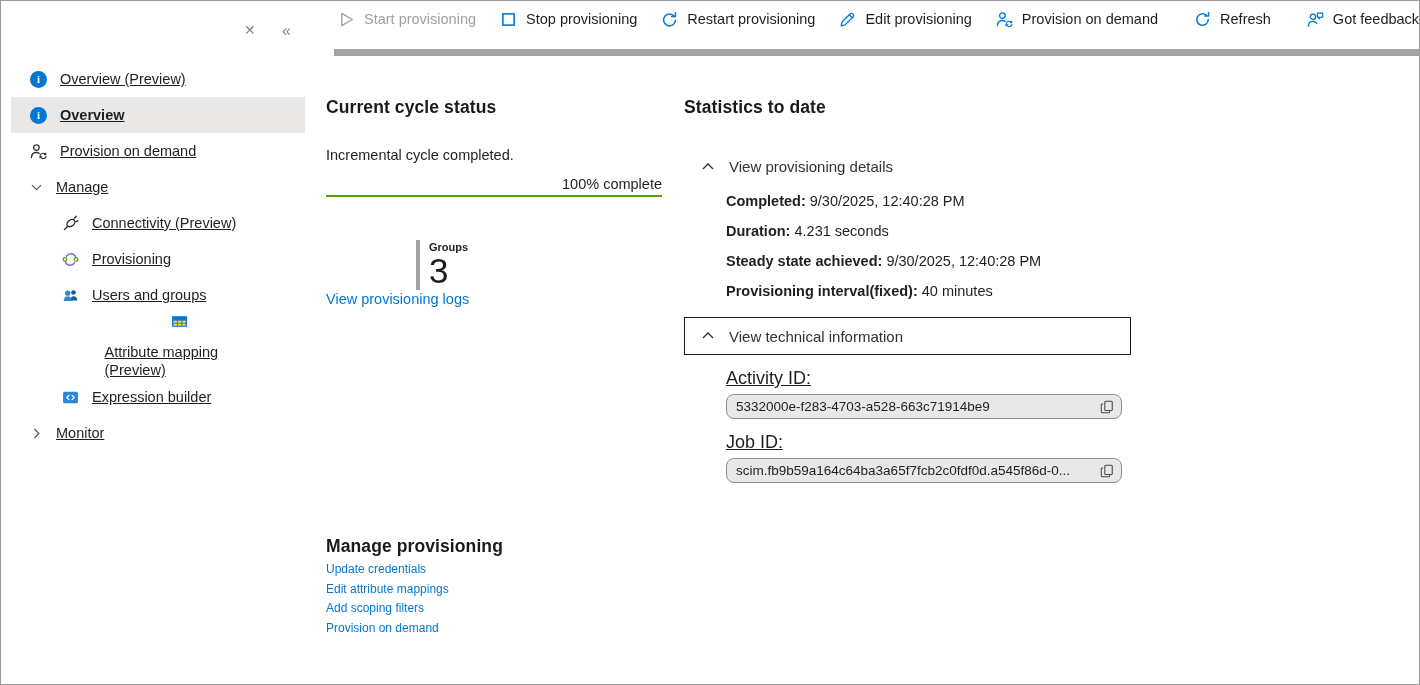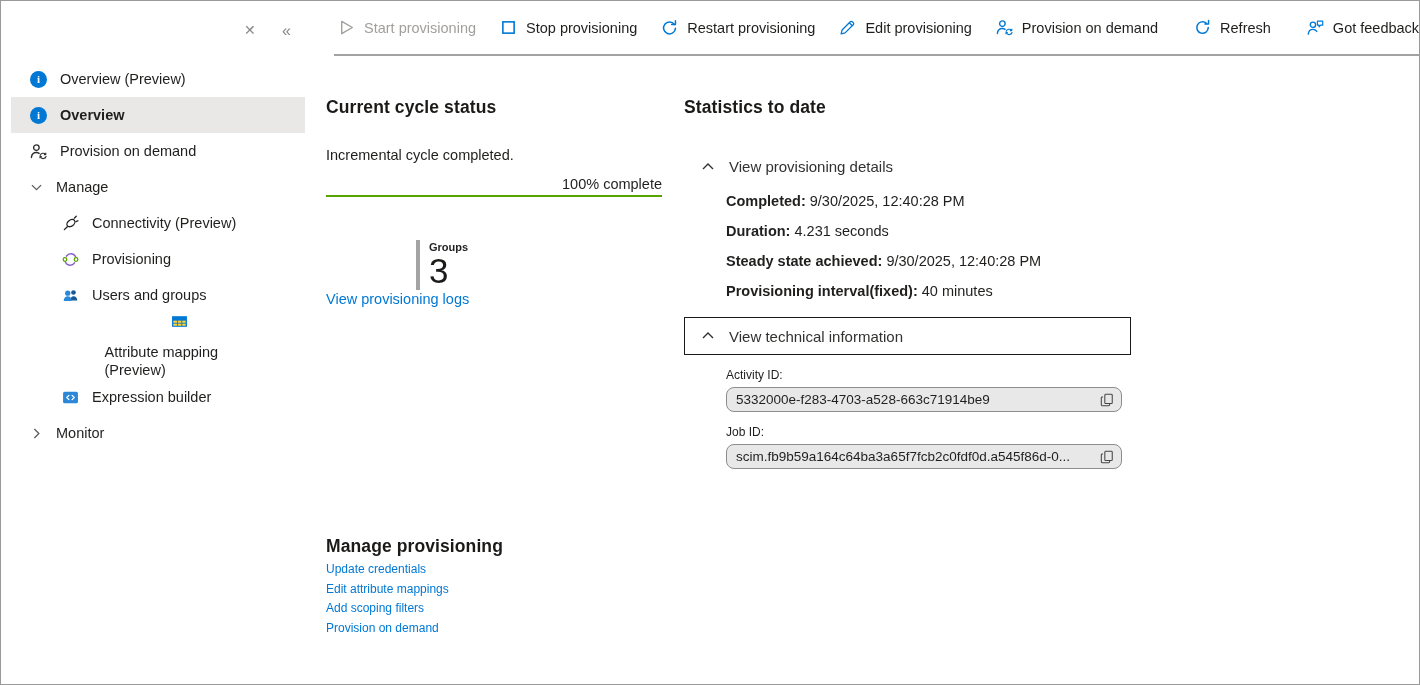--- a/index.html
+++ b/index.html
@@ -12,22 +12,22 @@
 
   
   .tb-close, .tb-collapse {
     position:absolute; top:22px; background:none; border:none; cursor:pointer;
     color:#8a8886; font-size:15px; line-height:1;
   }
   .tb-close { left:243px; font-size:14px; }
   .tb-collapse { left:281px; font-size:16px; }
   .toolbar {
     position:absolute; left:333px; top:0; right:0; height:55px;
-    display:flex; align-items:center; gap:0;
-    border-bottom:2px solid #a3a3a3;
+    display:flex; gap:0;
+    border-bottom:7px solid #a3a3a3;
     white-space:nowrap;
   }
   .tb-btn {
     display:flex; align-items:center; gap:9px; border:none; background:none;
     font-family:inherit; font-size:14.5px; color:#201f1e; cursor:pointer;
     padding:0 12px; height:36px;
   }
   .tb-btn:first-child { padding-left:4px; }
   .tb-btn.disabled { color:#a19f9d; cursor:default; }
   .tb-sep { width:1px; height:22px; background:#d1d1d1; margin:0 6px; }
@@ -35,21 +35,21 @@
 
   
   .sidebar { position:absolute; left:10px; top:60px; width:294px; }
   .side-item {
     display:flex; align-items:center; gap:13px; min-height:36px;
     padding:0 8px 0 19px; font-size:14.5px; color:#201f1e; cursor:pointer;
   }
   .side-item.selected { background:#e9e8e7; font-weight:700; }
   .side-item.sub { padding-left:51px; }
   .side-item .chev { width:13px; height:13px; flex:none; }
-  .side-item .lbl { line-height:1.25; }
+  .side-item .lbl { line-height:1.25;text-decoration:underline; }
   .side-item.wrap2 { min-height:48px;flex-direction:column; }
   .side-item.wrap2 .lbl { max-width:150px; }
   .sicon { width:17px; height:17px; flex:none; display:block; }
   .info-dot {
     width:17px; height:17px; border-radius:50%; background:#0078d4; flex:none;
     display:flex; align-items:center; justify-content:center;
     color:#fff; font-size:11px; font-weight:700; font-style:normal;
     font-family:"Liberation Serif","DejaVu Serif",serif;
   }
 
@@ -72,21 +72,21 @@
   .toggle-row .chevup { width:14px; height:14px; flex:none; }
   .stat-fields { margin-left:42px; margin-top:18px; }
   .stat-field { font-size:14.5px; margin-bottom:14px; }
   .stat-field b { font-weight:700; }
   .tech-box {
     margin-top:18px; width:447px; height:38px; border:1px solid #1b1a19;
     display:flex; align-items:center; gap:14px; padding-left:16px;
     font-size:15px; color:#323130; cursor:pointer;
   }
   .tech-box .chevup { width:14px; height:14px; flex:none; }
-  .id-label { margin:13px 0 5px 42px; font-size:12px; }
+  .id-label { margin:13px 0 5px 42px; font-size:18px;text-decoration:underline; }
   .id-field {
     margin-left:42px; width:396px; height:25px; background:#e8e8e8;
     border:1px solid #8f8d8b; border-radius:8px;
     display:flex; align-items:center; padding:0 7px 0 9px;
     font-size:13.5px; color:#201f1e;
   }
   .id-field .val { flex:1 1 auto; overflow:hidden; white-space:nowrap; }
   .copy-btn { background:none; border:none; cursor:pointer; padding:0; margin-left:6px; display:flex; }
 
   .manage { position:absolute; left:325px; top:535px; }

